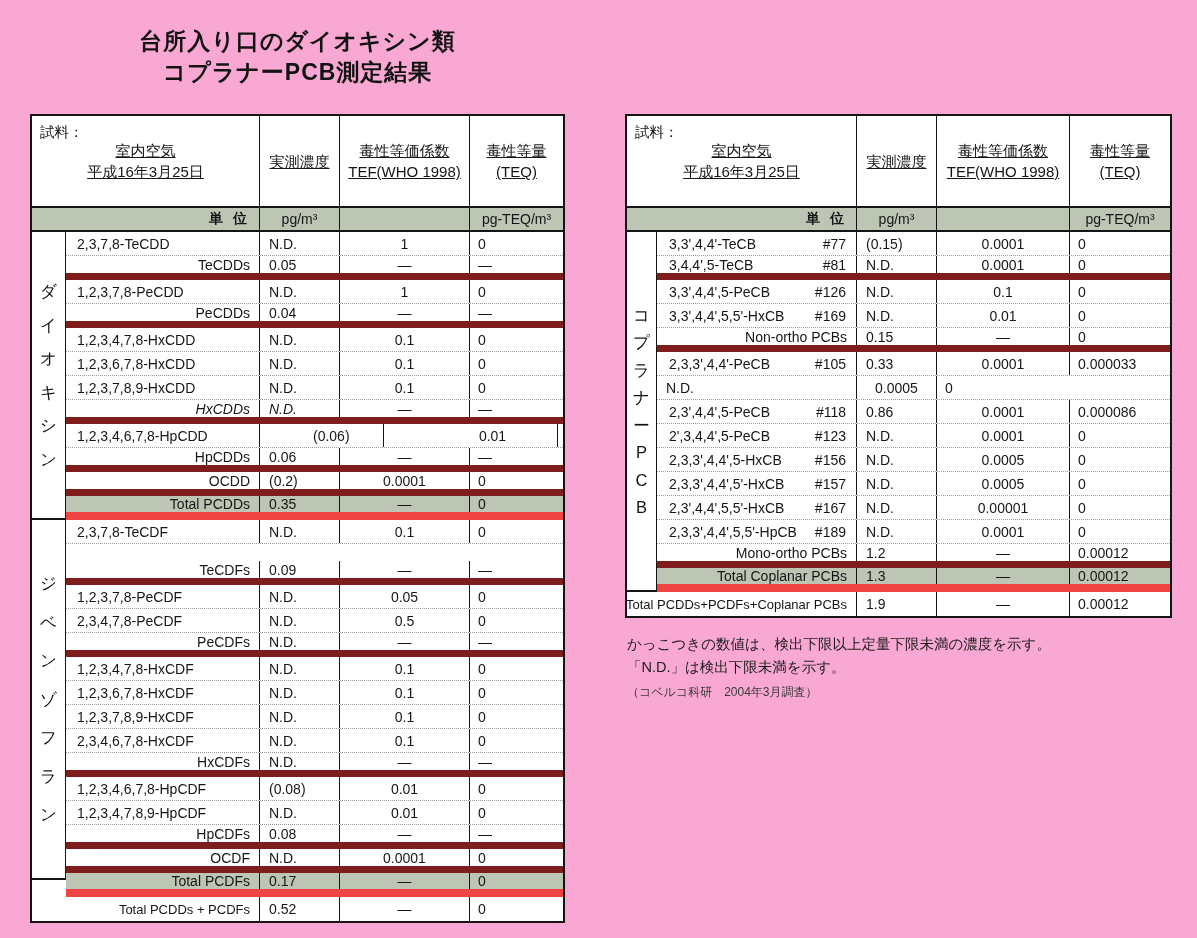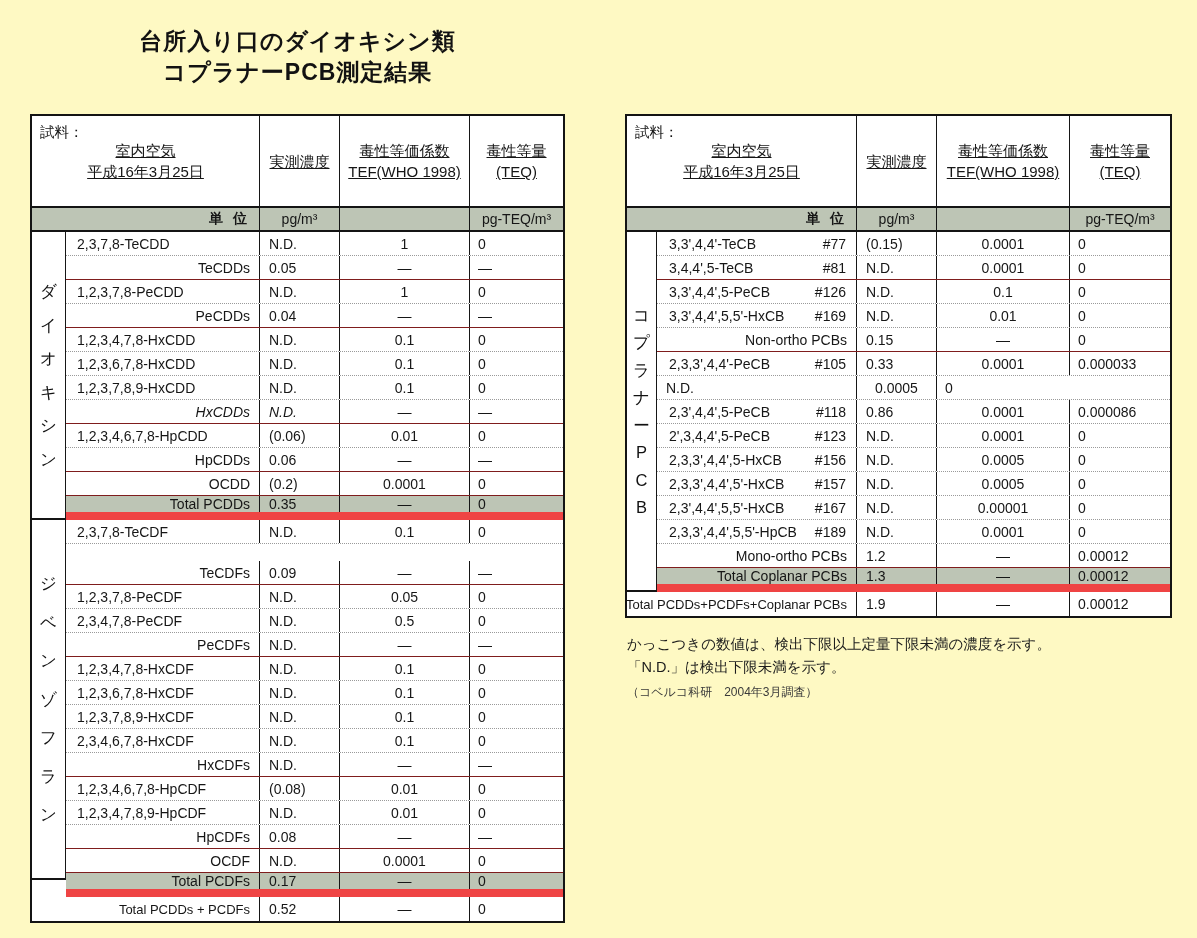--- a/index.html
+++ b/index.html
@@ -3,21 +3,21 @@
 <meta charset="utf-8">
 <style>
   html,body{margin:0;padding:0;}
   body{
     width:1197px;height:938px;
     background:#f6f6f3;
     font-family:"Liberation Sans","DejaVu Sans",sans-serif;
     color:#161616;
     -webkit-font-smoothing:antialiased;
   }
-  .page{position:relative;width:1197px;height:938px;background:#fef9c3;overflow:hidden;}
+  .page{position:relative;width:1197px;height:938px;background:#f9a8d4;overflow:hidden;}
 
   
   .title{position:absolute;left:30px;top:26px;width:535px;text-align:center;
          font-weight:700;font-size:23px;line-height:31px;letter-spacing:1px;color:#121212;}
 
   
   .tbl{position:absolute;border:2px solid #141414;background:#fff;box-sizing:border-box;}
   .tbl-left{left:30px;top:114px;width:535px;}
   .tbl-right{left:625px;top:114px;width:547px;}
 
@@ -32,21 +32,21 @@
   .ucell{border-right:1.5px solid #161616;box-sizing:border-box;display:flex;align-items:center;}
   .ucell:last-child{border-right:none;}
   .ulabel{justify-content:flex-end;padding-right:9px;font-weight:700;letter-spacing:3px;}
   .uconc{justify-content:center;}
   .uteq{justify-content:center;}
 
   .tbody{position:relative;}
 
   .trow{display:grid;height:24px;box-sizing:border-box;font-size:14px;}
   .sep-d{border-bottom:1px dotted #9a9a9a;}
-  .sep-s{border-bottom:1px solid #7f1d1d;text-align:right;}
+  .sep-s{border-bottom:7px solid #7f1d1d;text-align:right;}
   .sep-S{border-bottom:8px solid #ef4444;}
   .shade{background:var(--shade);}
 
   .c{border-right:1.5px solid #161616;box-sizing:border-box;display:flex;align-items:center;
      overflow:hidden;white-space:nowrap;}
   .c:last-child{border-right:none;}
   .name.al{padding-left:11px;}
   .name.ar{justify-content:flex-end;padding-right:9px;}
   .name.split{justify-content:space-between;padding:0 10px 0 12px;}
   .name .num{padding-left:4px;}
@@ -140,21 +140,21 @@
           <div class="c conc">N.D.</div>
           <div class="c tef">0.1</div>
           <div class="c teq">0</div>
         </div>
         <div class="trow sep-s" style="margin-left: 34px; grid-template-columns: 194px 80px 130px 1fr; font-style: italic;">
           <div class="c name ar">HxCDDs</div>
           <div class="c conc">N.D.</div>
           <div class="c tef">—</div>
           <div class="c teq">—</div>
         </div>
-        <div class="trow sep-d" style="margin-left: 34px; grid-template-columns: 194px 80px 130px 1fr;">
+        <div class="trow sep-d" style="margin-left: 34px; grid-template-columns: 194px 80px 130px 1fr; gap: 44px;">
           <div class="c name al">1,2,3,4,6,7,8-HpCDD</div>
           <div class="c conc">(0.06)</div>
           <div class="c tef">0.01</div>
           <div class="c teq">0</div>
         </div>
         <div class="trow sep-s" style="margin-left: 34px; grid-template-columns: 194px 80px 130px 1fr;">
           <div class="c name ar">HpCDDs</div>
           <div class="c conc">0.06</div>
           <div class="c tef">—</div>
           <div class="c teq">—</div>

